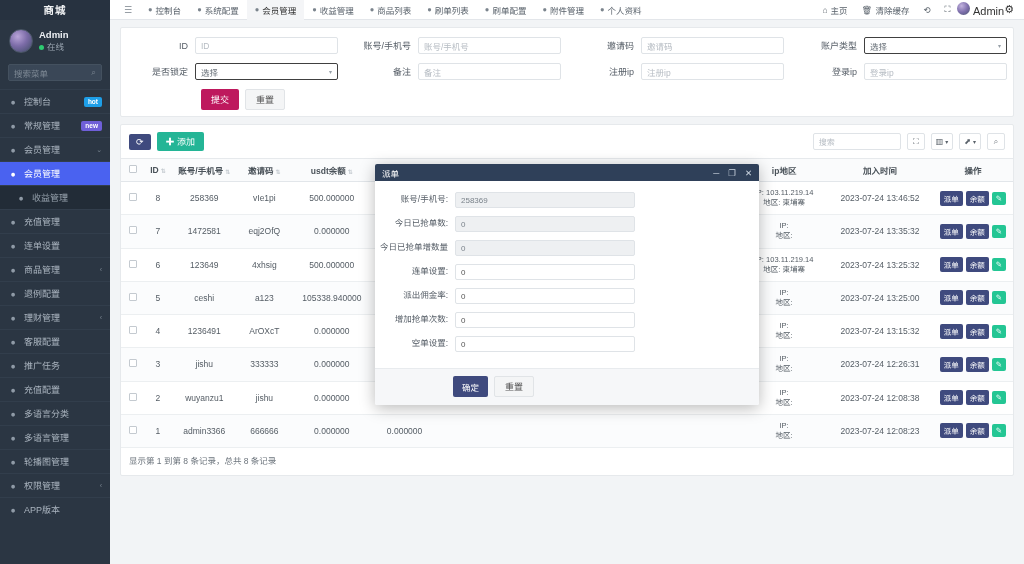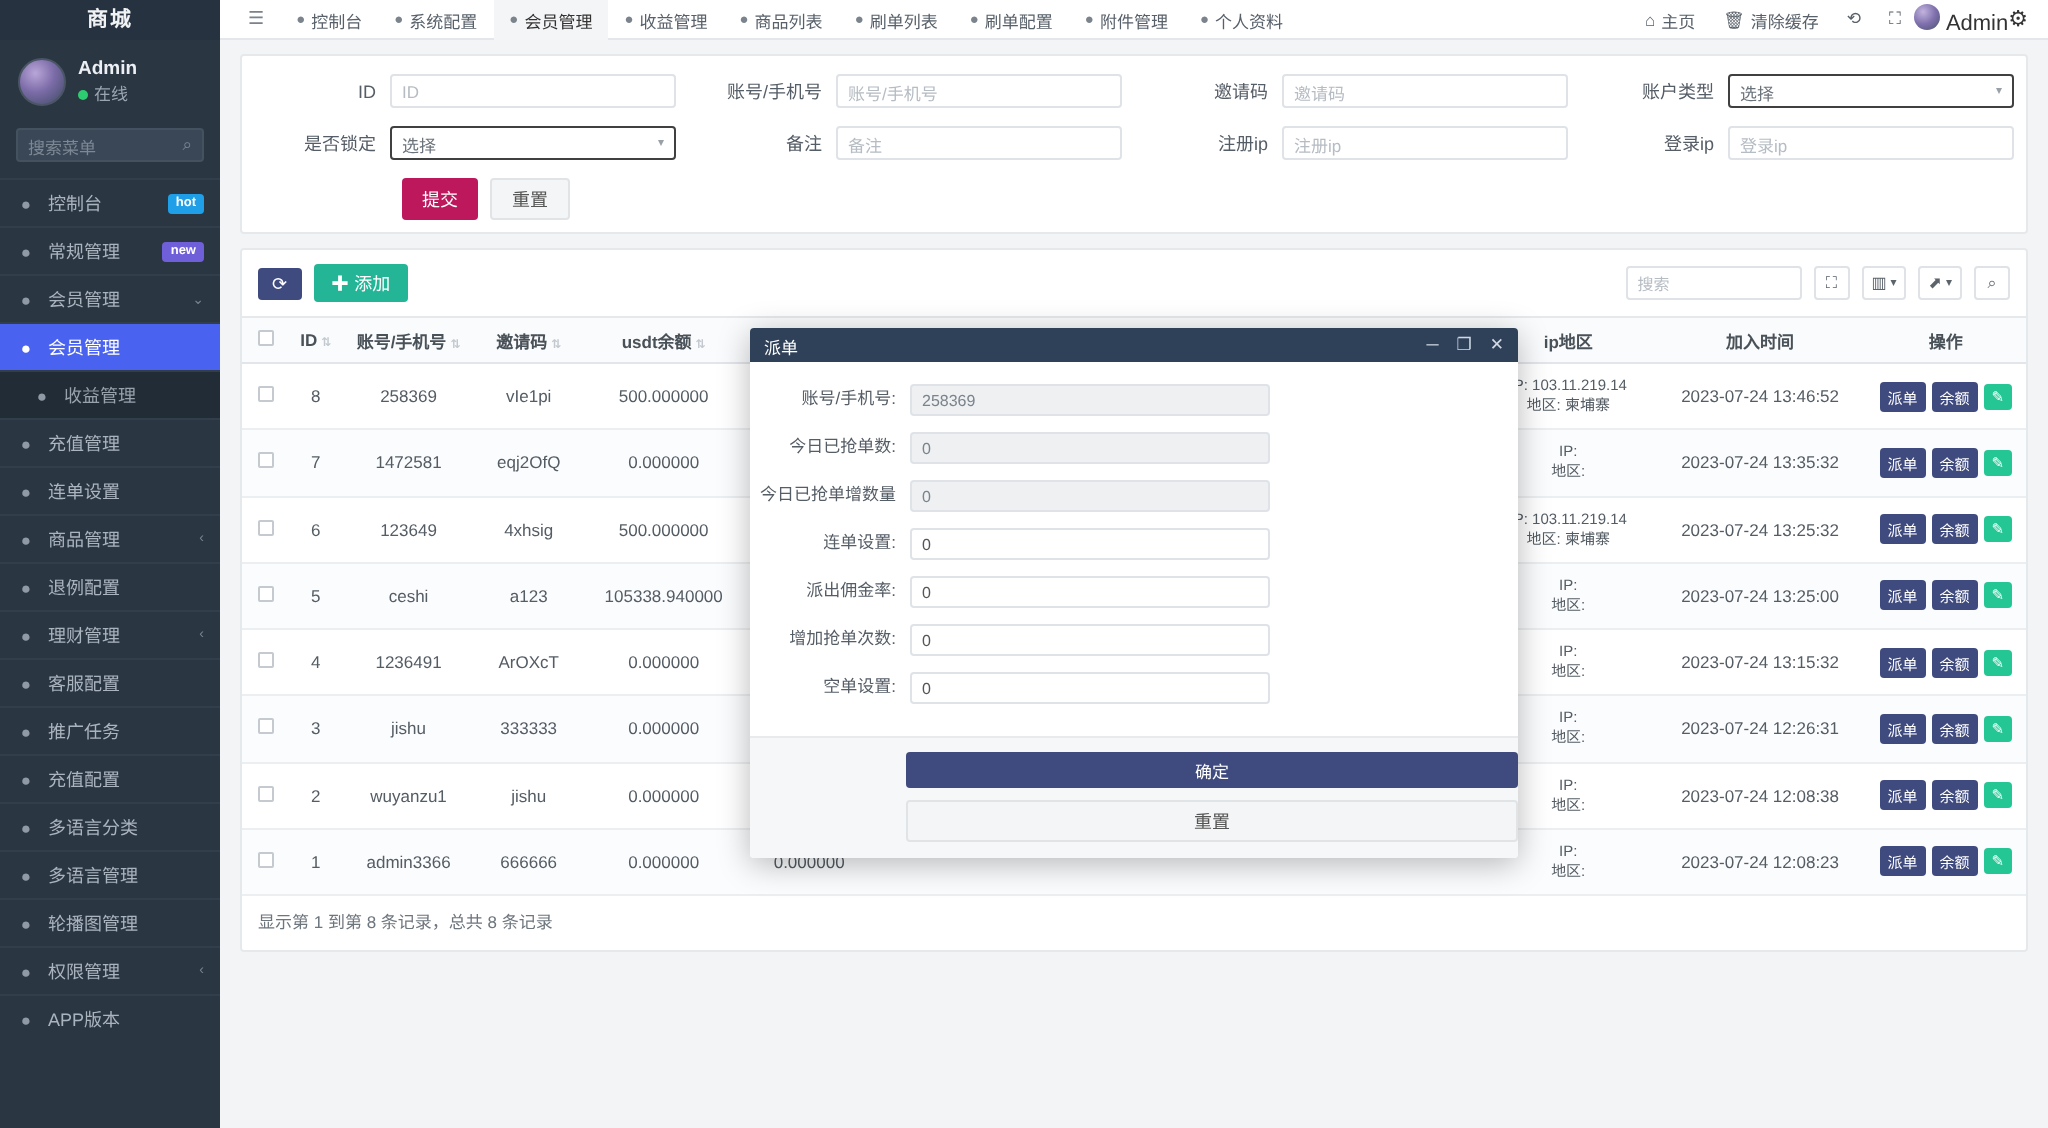--- a/index.html
+++ b/index.html
@@ -177,21 +177,21 @@
     width:180px; height:16px; border:1px solid #dfe3e7; border-radius:2px;
     font-size:8px; color:#555; padding:0 5px; display:flex; align-items:center;
   }
   .minput.readonly { background:#eef0f2; color:#7b838b; }
   .radios { display:flex; align-items:center; gap:9px; font-size:8.5px; color:#555d66; }
   .radio { display:flex; align-items:center; gap:3px; cursor:pointer; }
   .rc { width:7px; height:7px; border-radius:50%; border:1px solid #b9c0c7; background:#fff; display:inline-block; }
   .rc.on { border-color:#2f6fd0; background:radial-gradient(circle, #2f6fd0 0 2px, #fff 2px 100%); }
   .modal-foot {
     background:#f6f7f9; border-top:1px solid #e8ebee; padding:7px 0 8px 0;
-    display:flex; gap:6px; padding-left:78px; border-radius:0 0 2px 2px;flex-direction:column;
+    display:flex; gap:6px; padding-left:78px; border-radius:0 0 2px 2px;
   }
   .btn-navy { background:#3f4a7e; color:#fff; border:none; border-radius:2px; font-size:8.5px; padding:3px 9px; cursor:pointer; }
 
   .watermark {
     position:absolute; left:265px; top:250px; width:520px; text-align:center;
     font-size:32px; font-weight:bold; color:#1a3fb8; z-index:60;
     pointer-events:none; font-family:"Liberation Sans",sans-serif;
   }
 </style>
 </head>

